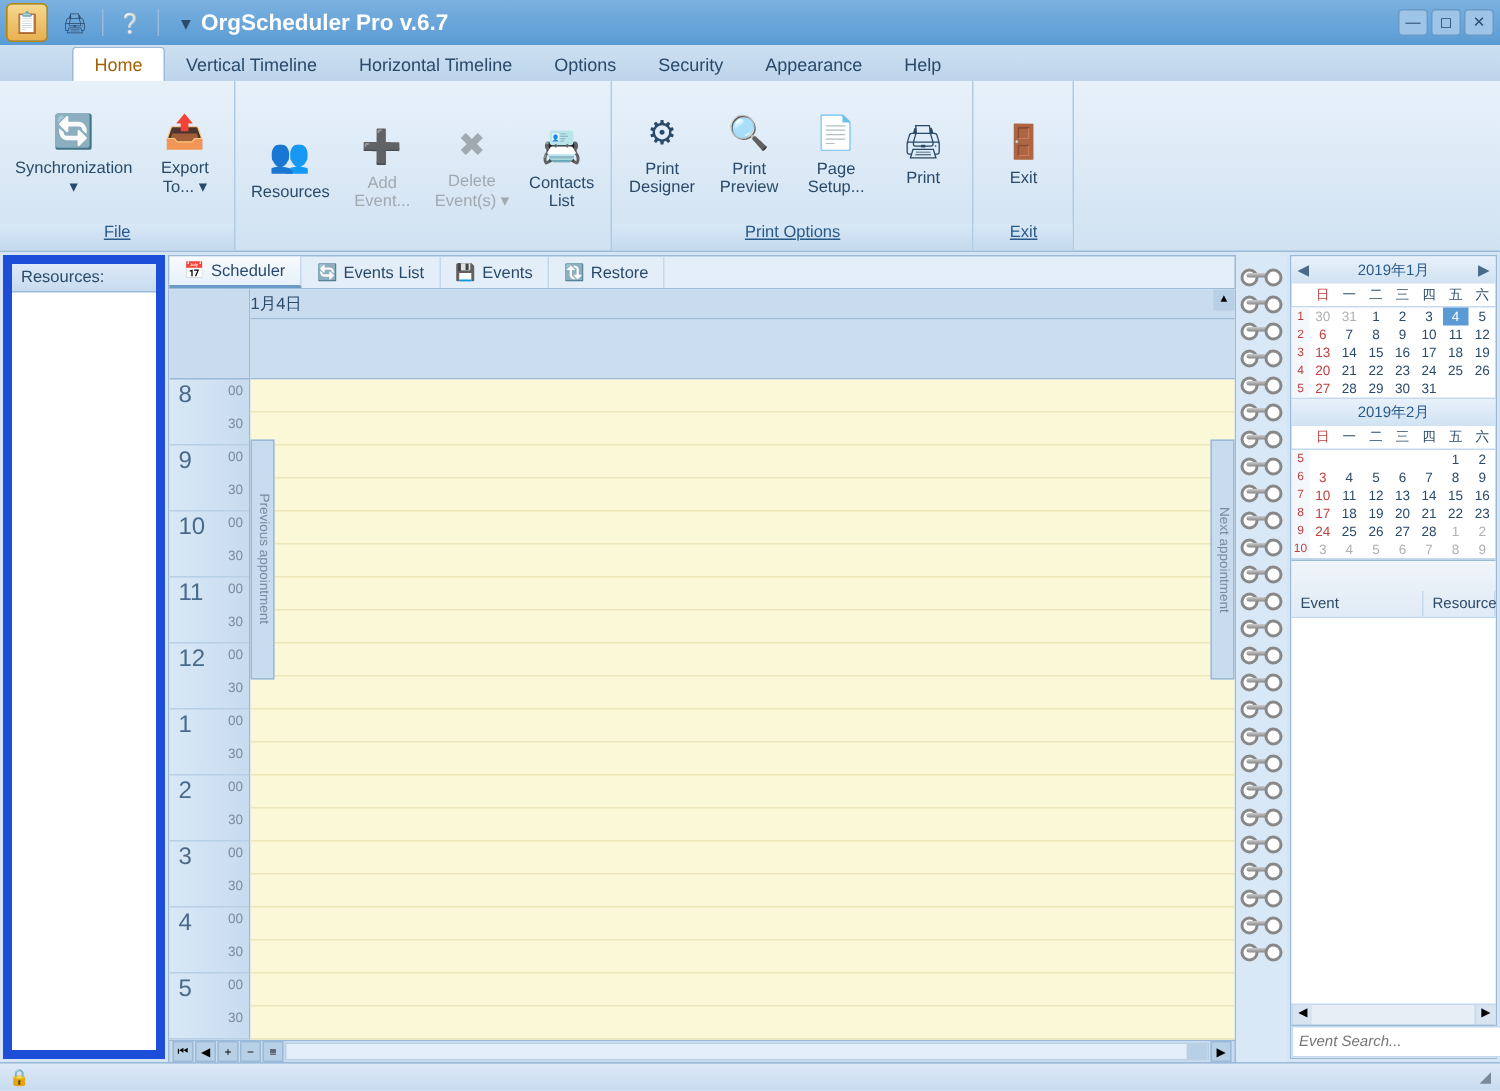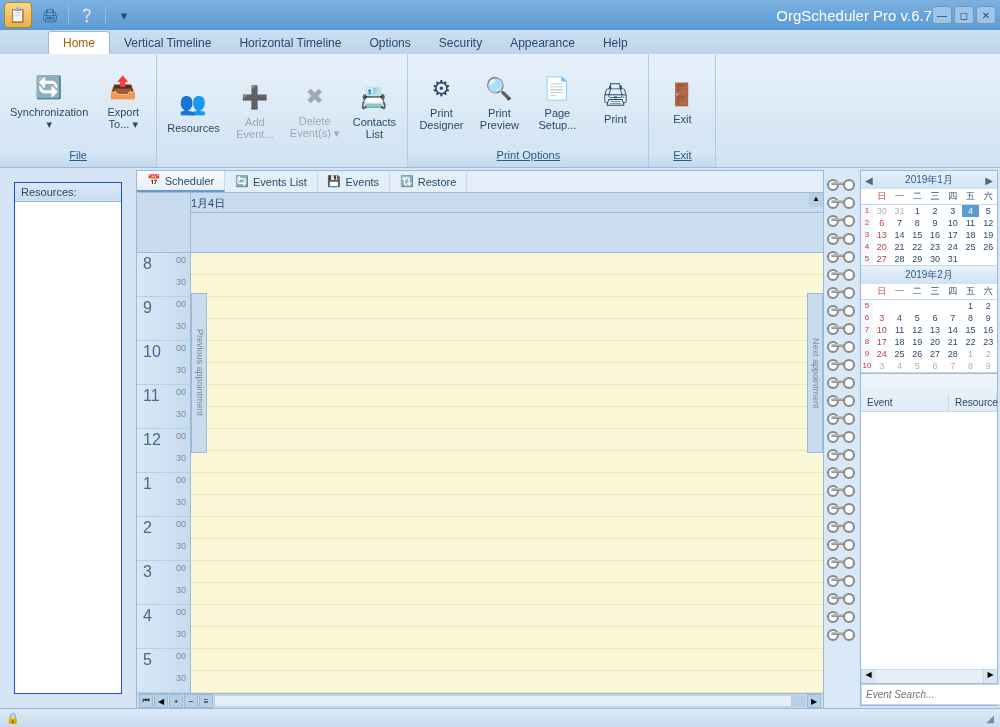--- a/index.html
+++ b/index.html
@@ -4,41 +4,41 @@
 <style>
 * { margin: 0; padding: 0; box-sizing: border-box; font-family: "Segoe UI", Tahoma, sans-serif; }
 body { background: #d6e5f5; width: 1000px; height: 727px; overflow: hidden; position: relative; }
 
 
 .titlebar { height: 30px; background: linear-gradient(#7bb1e0, #5a9bd4); display: flex; align-items: center; padding: 0 4px; }
 .app-btn { width: 28px; height: 26px; background: linear-gradient(#f5d890, #e8b050); border: 1px solid #b8860b; border-radius: 4px; margin-right: 8px; display:flex;align-items:center;justify-content:center;font-size:14px; }
 .qat { display: flex; gap: 6px; align-items: center; }
 .qat-btn { width: 20px; height: 20px; display:flex;align-items:center;justify-content:center; font-size:13px; color:#2a4a6a; }
 .qat-sep { width:1px; height:18px; background:#9bbad8; margin:0 2px; }
-.title-text { flex: 1; text-align: right; color: #fff; font-size: 15px; font-weight: 400; }
+.title-text { flex: 1; text-align: left; color: #fff; font-size: 15px; font-weight: 700; }
 .win-controls { display: flex; gap: 2px; }
 .win-btn { width: 20px; height: 18px; background: #9ec5e8; border: 1px solid #6a9bc8; border-radius: 3px; display:flex;align-items:center;justify-content:center; font-size:10px; color:#2a4a6a; }
 
 
 .menutabs { height: 24px; display: flex; align-items: flex-end; padding-left: 48px; background: linear-gradient(#cde0f2, #bcd4ea); }
 .menutab { padding: 4px 14px; font-size: 12px; color: #2a4a6a; border-radius: 3px 3px 0 0; cursor: pointer; background:transparent; }
 .menutab.active { background: #fff; border: 1px solid #9bbad8; border-bottom: none; color:#a16207; }
 
 
 .ribbon { height: 114px; background: linear-gradient(#e8f1fa, #d0e2f2); border-bottom: 1px solid #9bbad8; display: flex; }
 .ribbon-group { display: flex; flex-direction: column; border-right: 1px solid #b0cce4; }
 .ribbon-group-body { flex: 1; display: flex; align-items: center; padding: 4px; }
 .ribbon-group-label { height: 18px; text-align: center; font-size: 11px; color: #2a5a8a; background: linear-gradient(#d8e8f6, #c4d9ed); text-decoration: underline; }
 .ribbon-btn { display: flex; flex-direction: column; align-items: center; justify-content: center; padding: 2px 6px; min-width: 58px; font-size: 11px; color: #2a4a6a; text-align:center; cursor:pointer; }
 .ribbon-btn.disabled { color: #a0a8b0; }
 .ribbon-icon { width: 32px; height: 32px; display:flex;align-items:center;justify-content:center; font-size:22px; margin-bottom:2px; }
 
 
 .main { display: flex; height: 540px; }
-.left-panel { width: 108px; background: #fff; border: 1px solid #1d4ed8; margin: 14px; display:flex;flex-direction:column; }
+.left-panel { width: 108px; background: #fff; border: 6px solid #1d4ed8; margin: 2px; display:flex;flex-direction:column; }
 .left-header { background: linear-gradient(#dce9f7, #c8dbef); padding: 3px 6px; font-size: 11px; color:#2a4a6a; border-bottom:1px solid #9bbad8; }
 .center { flex: 1; display: flex; flex-direction: column; margin: 2px 0; }
 .subtabs { height: 24px; display: flex; background: #e4eef8; border:1px solid #9bbad8; }
 .subtab { padding: 3px 10px; font-size: 11px; color:#2a4a6a; border-right:1px solid #c4d9ed; display:flex;align-items:center;gap:4px; cursor:pointer; }
 .subtab.active { background: linear-gradient(#f8fbfe, #e6f0fa); border-bottom:2px solid #6a9bc8; }
 .subtab-icon { font-size:11px; }
 
 .scheduler { flex: 1; display: flex; border: 1px solid #9bbad8; border-top:none; position:relative; background:#fff; }
 .time-col { width: 54px; background: linear-gradient(90deg, #d8e8f6, #c8dbef); border-right: 1px solid #9bbad8; display:flex;flex-direction:column; }
 .time-col-spacer { height: 60px; border-bottom:1px solid #9bbad8; background:#c8dbef; }

